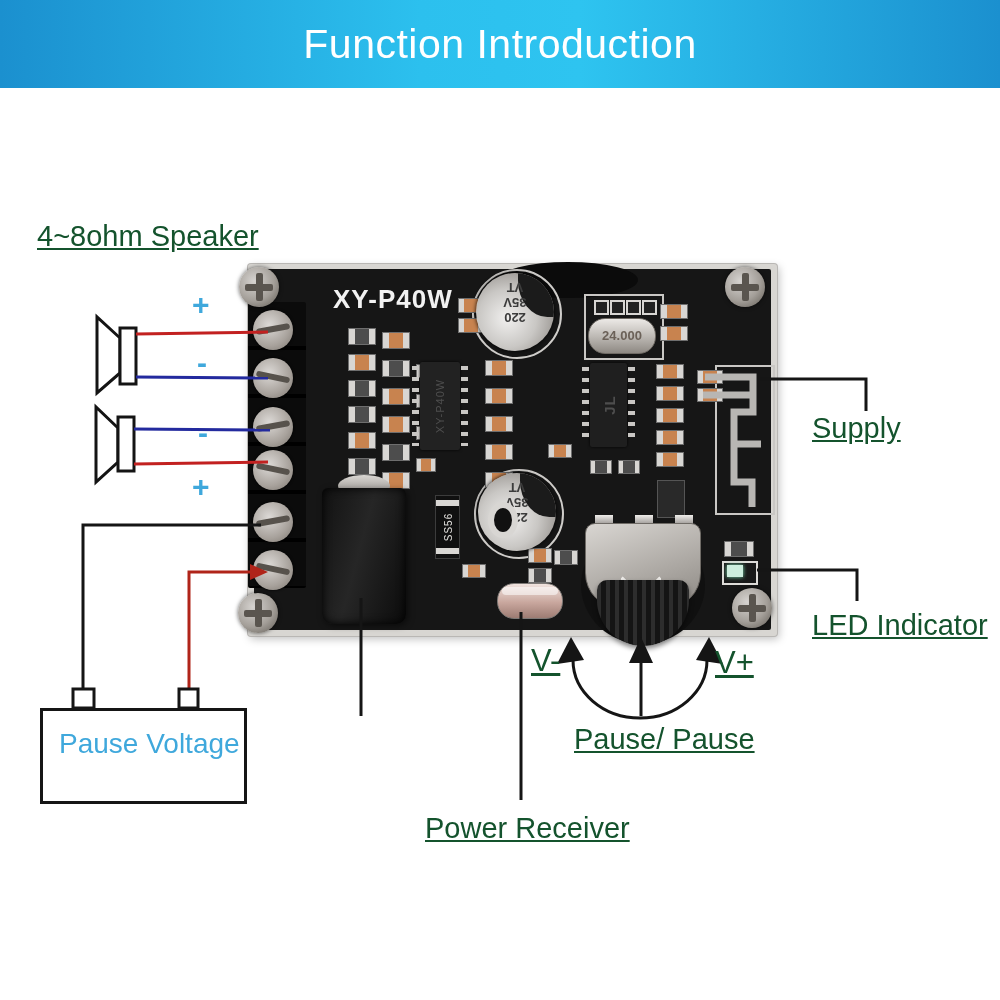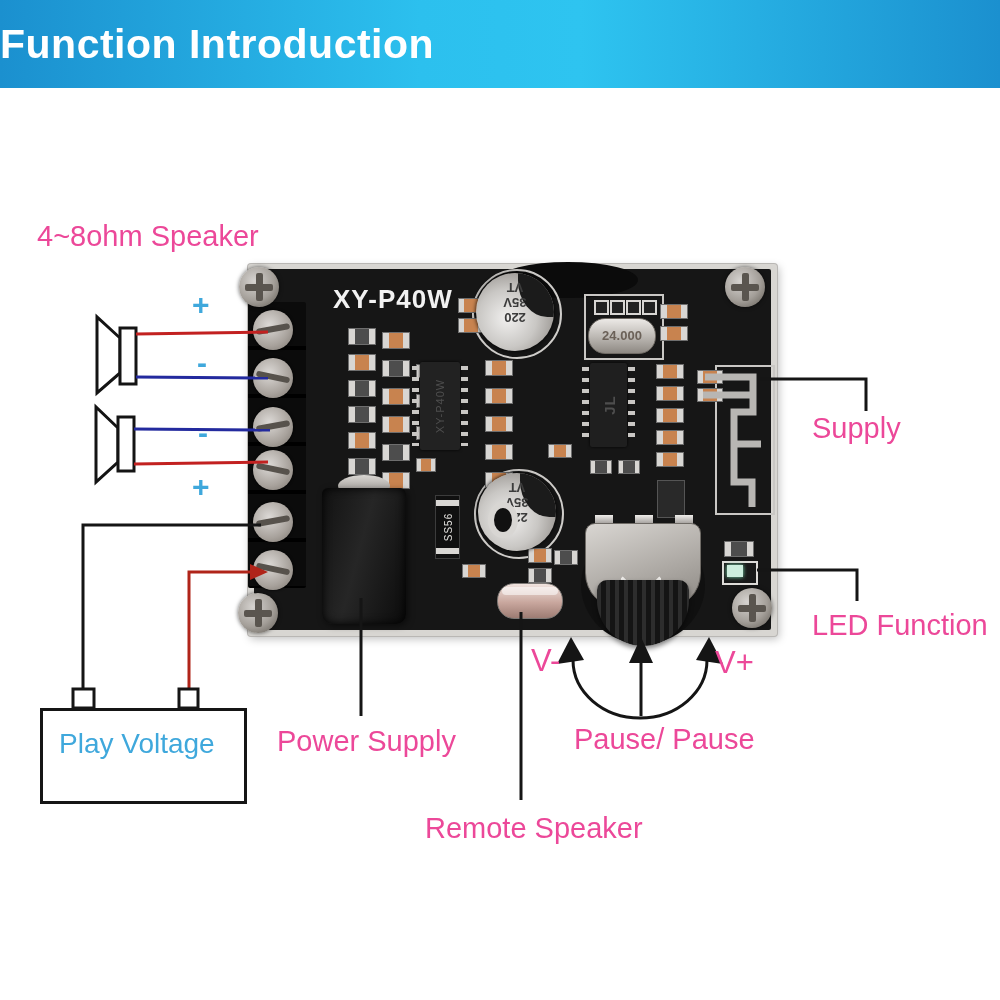--- a/index.html
+++ b/index.html
@@ -2,24 +2,24 @@
 <html><head>
 <meta charset="utf-8">
 <style>
   html,body{margin:0;padding:0;background:#fff;}
   body{width:1000px;height:1000px;overflow:hidden;font-family:"Liberation Sans",sans-serif;}
   #stage{position:relative;width:1000px;height:1000px;background:#ffffff;}
 
   
   #banner{position:absolute;left:0;top:0;width:1000px;height:88px;
     background:linear-gradient(90deg,#1b90cf 0%,#2cc0ee 42%,#2ec4f0 58%,#1b90cf 100%);}
-  #banner .title{width:100%;text-align:left;line-height:88px;font-size:41px;font-weight:700;color:#ffffff;letter-spacing:0.5px;}
-
-  
-  .lbl{position:absolute;color:#ec4899;font-size:29px;white-space:nowrap;z-index:6;}
+  #banner .title{width:100%;text-align:center;line-height:88px;font-size:41px;font-weight:400;color:#ffffff;letter-spacing:0.5px;}
+
+  
+  .lbl{position:absolute;color:#14532d;font-size:29px;white-space:nowrap;z-index:6;text-decoration:underline;}
   .pol{position:absolute;color:#3fa8dc;font-size:30px;font-weight:700;z-index:6;}
 
   
   #battery-box{position:absolute;left:40px;top:708px;width:201px;height:90px;border:3px solid #151515;background:#fff;z-index:5;}
   #battery-box .vline{margin:17px 0 0 16px;line-height:31px;font-size:28px;color:#3fa8dc;white-space:nowrap;}
 
   
   #board{position:absolute;left:248px;top:264px;width:529px;height:372px;background:#d8d6d2;border-radius:3px;
     box-shadow:0 0 0 1px #b9b7b4, 2px 3px 8px rgba(0,0,0,0.25);z-index:2;}
   #board .inner{position:absolute;left:6px;top:5px;width:517px;height:361px;background:#161616;border-radius:2px;}
@@ -275,31 +275,30 @@
   </svg>
 
   <div class="lbl" style="left:37px;top:220px;">4~8ohm Speaker</div>
 
   <div class="pol" style="left:192px;top:288px;">+</div>
   <div class="pol" style="left:197px;top:346px;">-</div>
   <div class="pol" style="left:198px;top:416px;">-</div>
   <div class="pol" style="left:192px;top:470px;">+</div>
 
   <div class="lbl" style="left:812px;top:412px;">Supply</div>
-  <div class="lbl" style="left:812px;top:609px;">LED Function</div>
+  <div class="lbl" style="left:812px;top:609px;">LED Indicator</div>
 
   <div id="battery-box">
     <div class="vline">
-      <div>Play Voltage</div>
+      <div>Pause Voltage</div>
     </div>
   </div>
 
   <div class="lbl" style="left:277px;top:726px;line-height:31px;">
-    <div>Power Supply</div>
   </div>
 
-  <div class="lbl" style="left:425px;top:812px;">Remote Speaker</div>
+  <div class="lbl" style="left:425px;top:812px;">Power Receiver</div>
 
   <div class="lbl" style="left:531px;top:643px;font-size:31px;">V-</div>
   <div class="lbl" style="left:715px;top:645px;font-size:31px;">V+</div>
   <div class="lbl" style="left:574px;top:723px;">Pause/ Pause</div>
 
 </div>
 
 </body></html>

